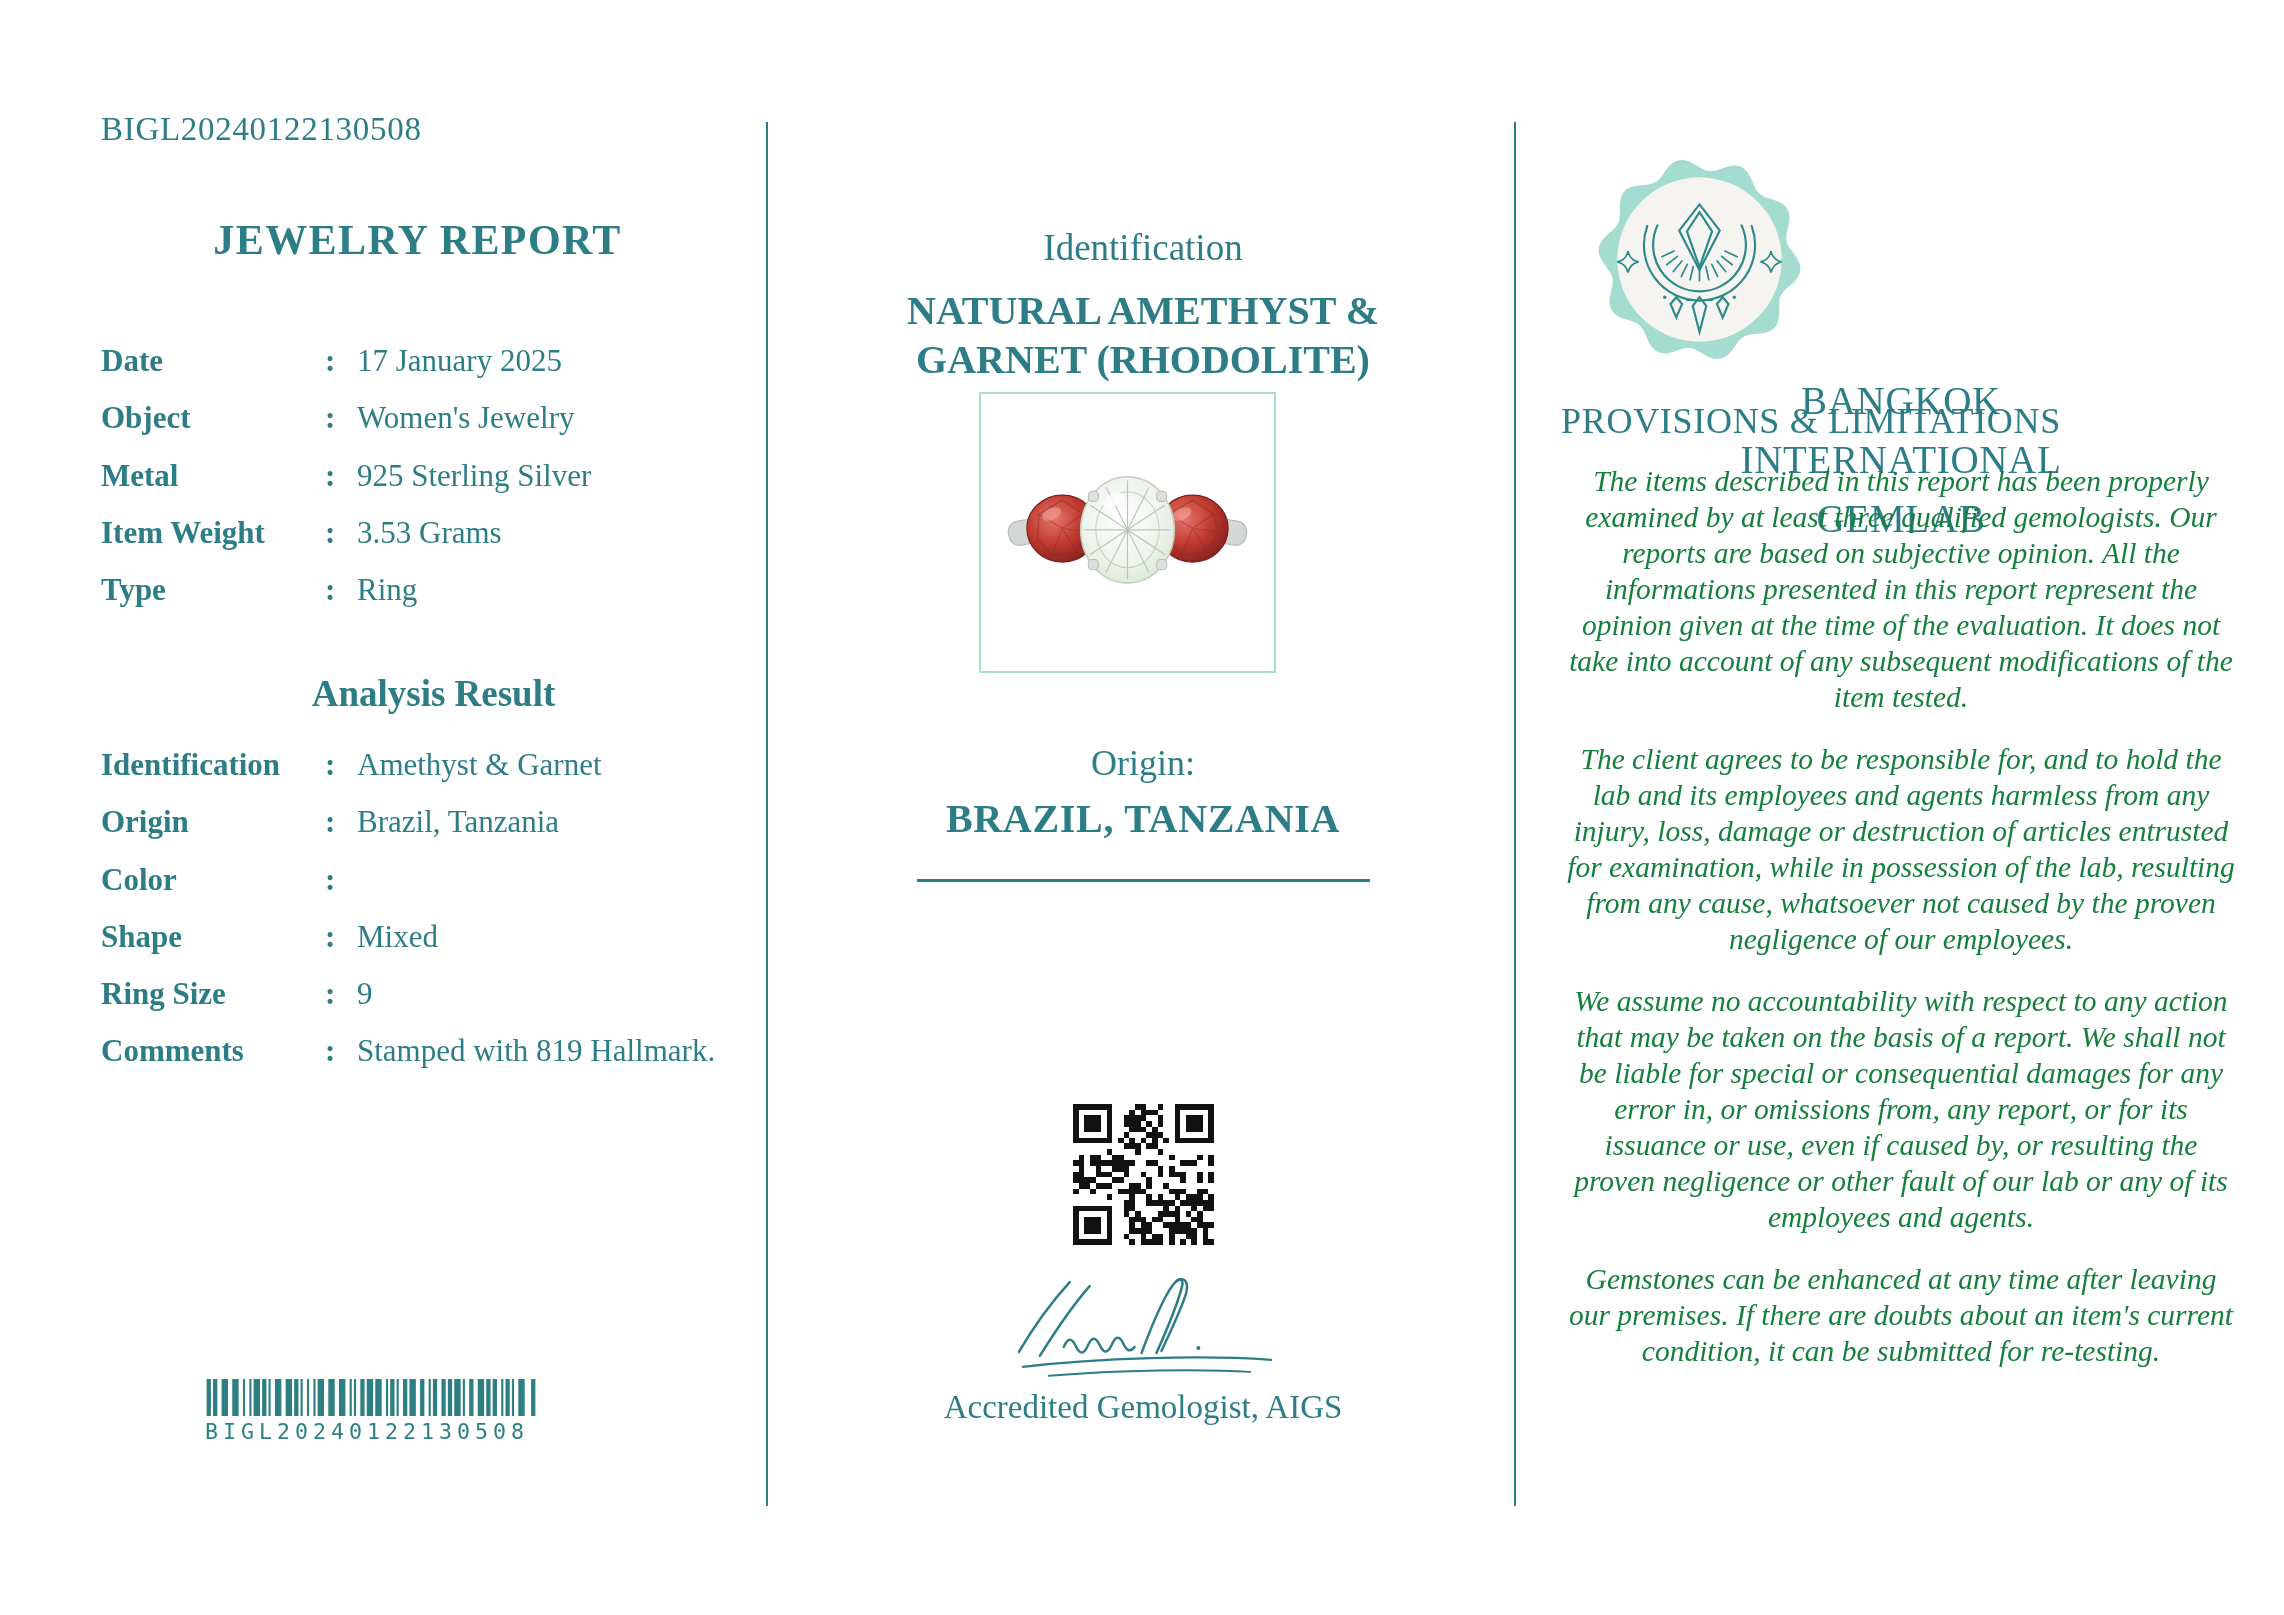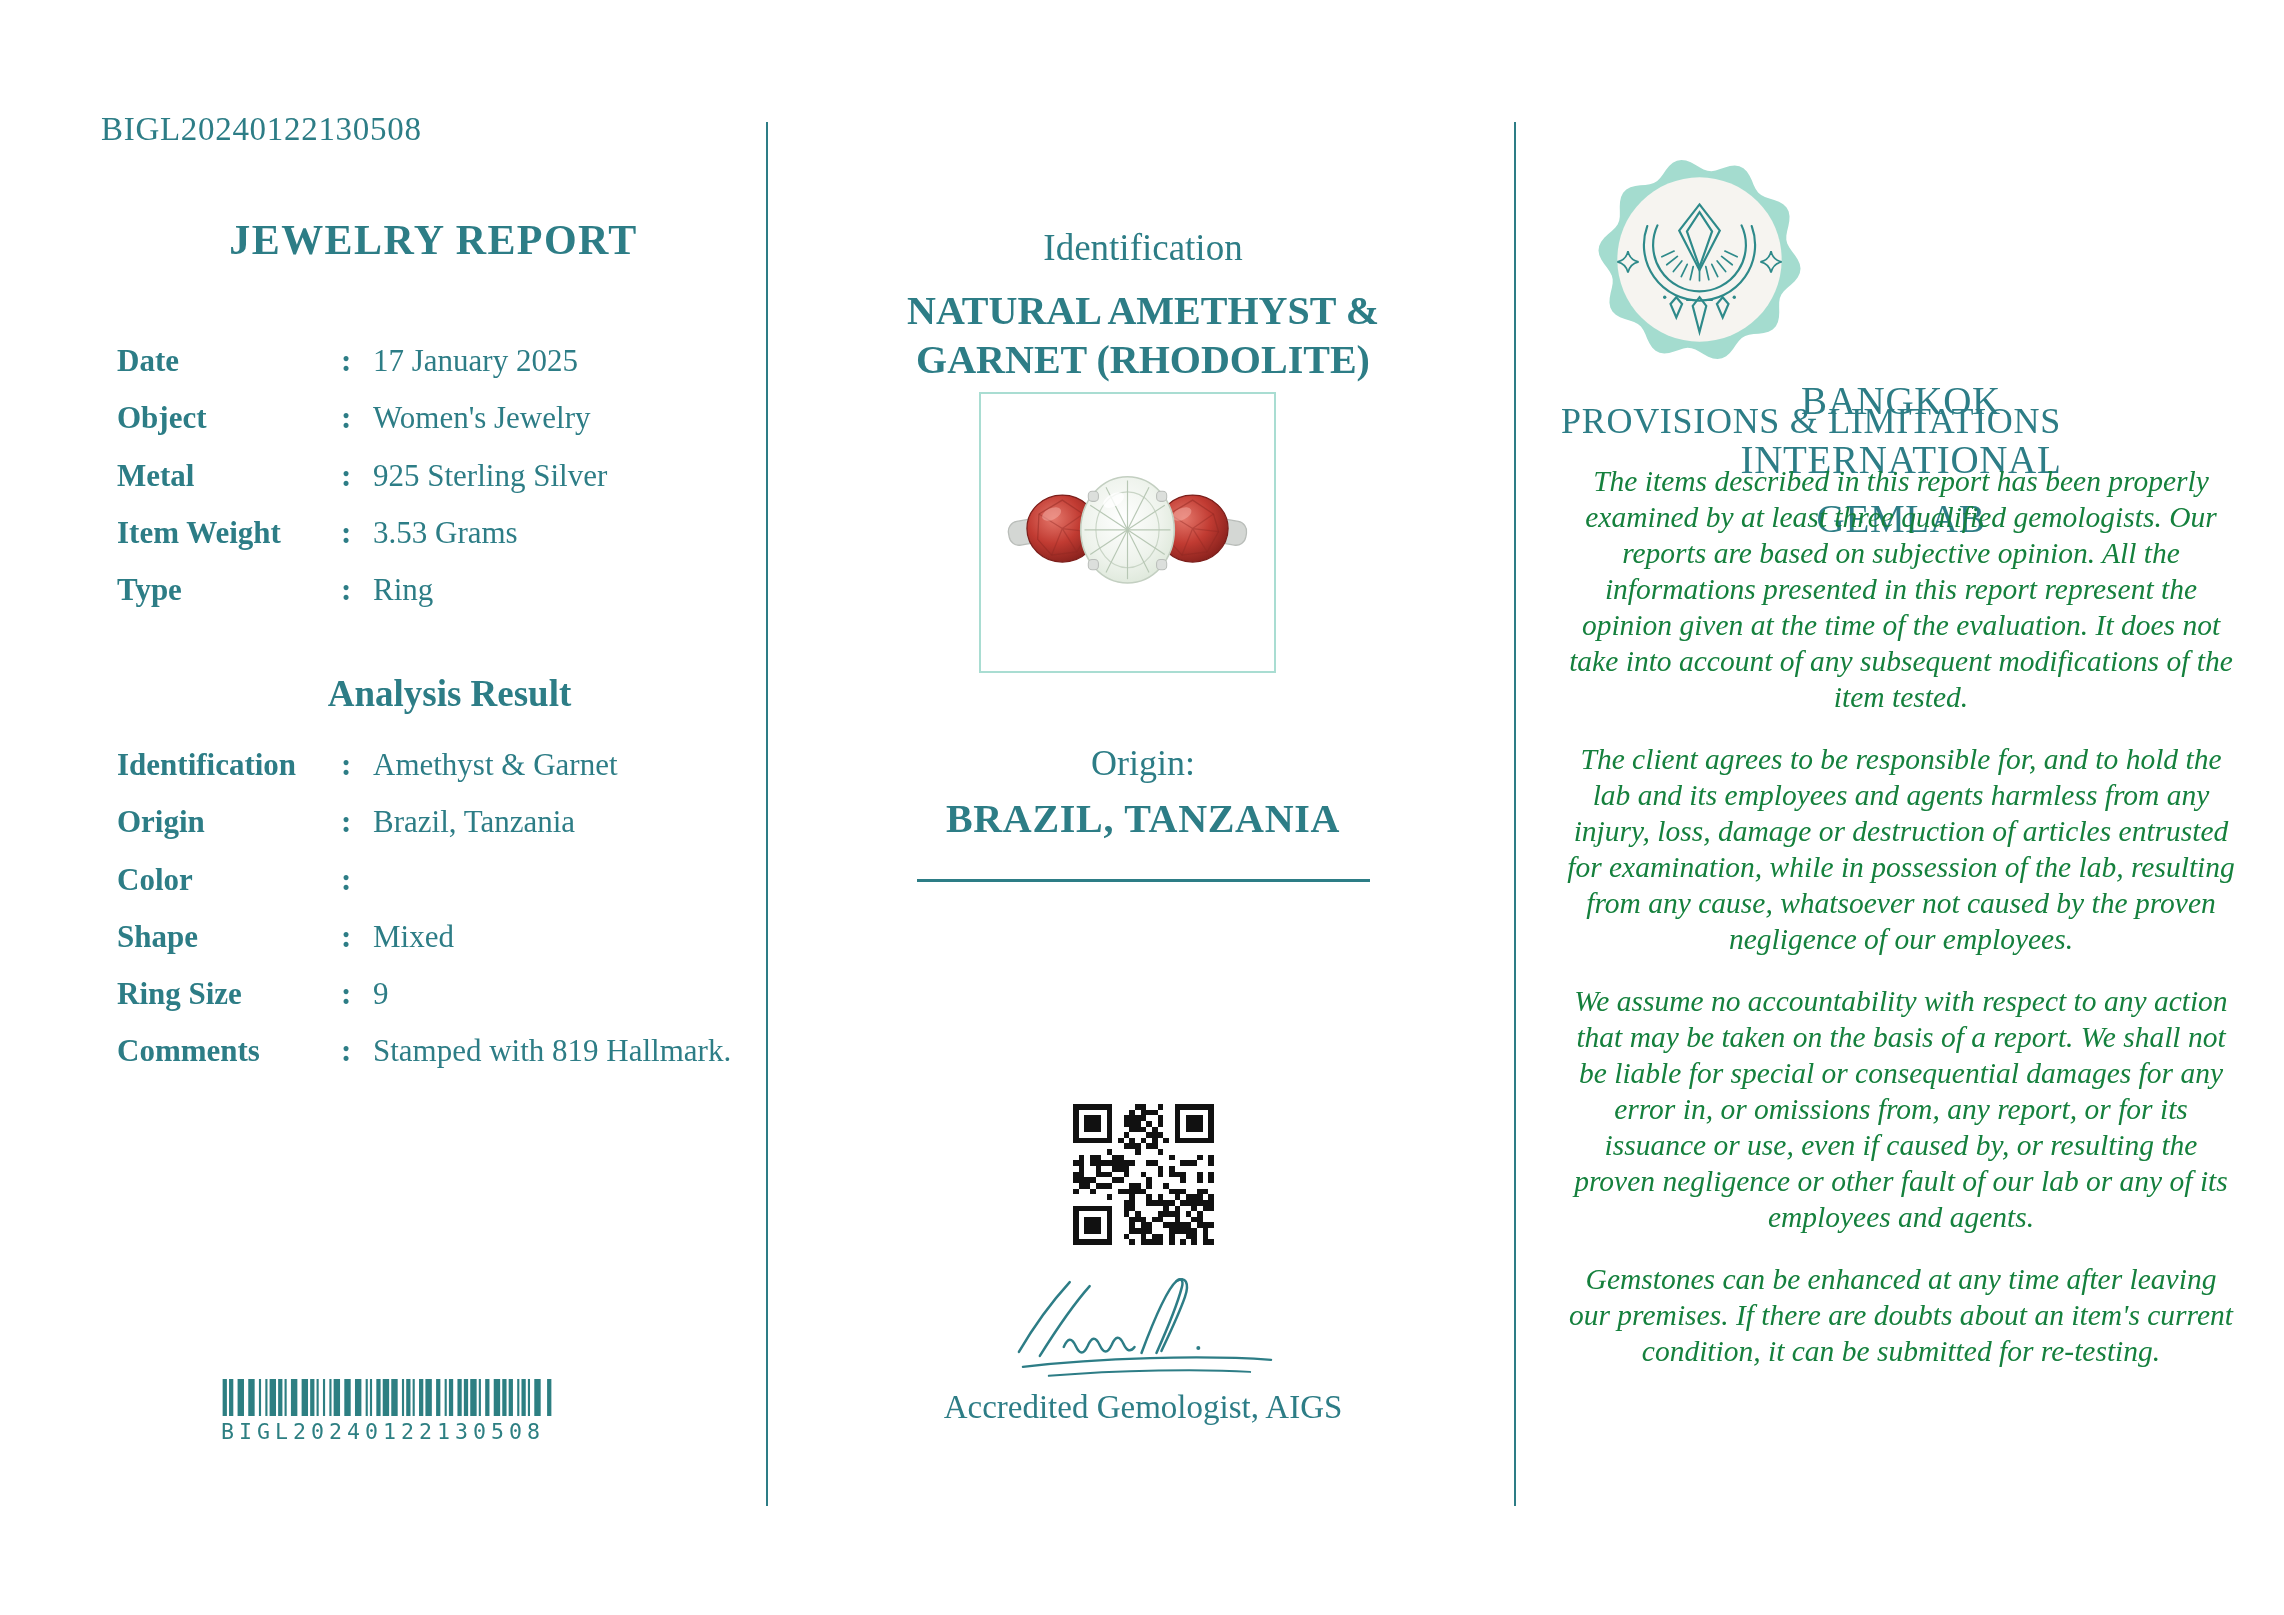--- a/index.html
+++ b/index.html
@@ -7,21 +7,21 @@
         font-family:"Liberation Serif",serif;color:#2d7d86;overflow:hidden;}
 
   
   .serial{position:absolute;left:101px;top:111px;font-size:33px;letter-spacing:0.7px;}
 
   
   .divider{position:absolute;top:122px;height:1384px;width:2.2px;background:#2d7d86;}
   .d1{left:766px;} .d2{left:1514px;}
 
   .col{position:absolute;top:0;height:1616px;}
-  .col1{left:117px;width:633px;}
+  .col1{left:101px;width:633px;}
   .col2{left:798px;width:690px;}
   .col3{left:1561px;width:680px;}
 
   
   .report-title{position:absolute;top:216px;left:0;width:100%;margin:0;text-align:center;
                 font-size:42px;font-weight:bold;letter-spacing:1.4px;}
   .rows{position:absolute;left:0;width:100%;}
   .rows1{top:341px;} .rows2{top:745px;}
   .row{display:flex;line-height:40px;margin-bottom:17.3px;font-size:31px;}
   .lbl{font-weight:bold;width:224px;flex:none;}

